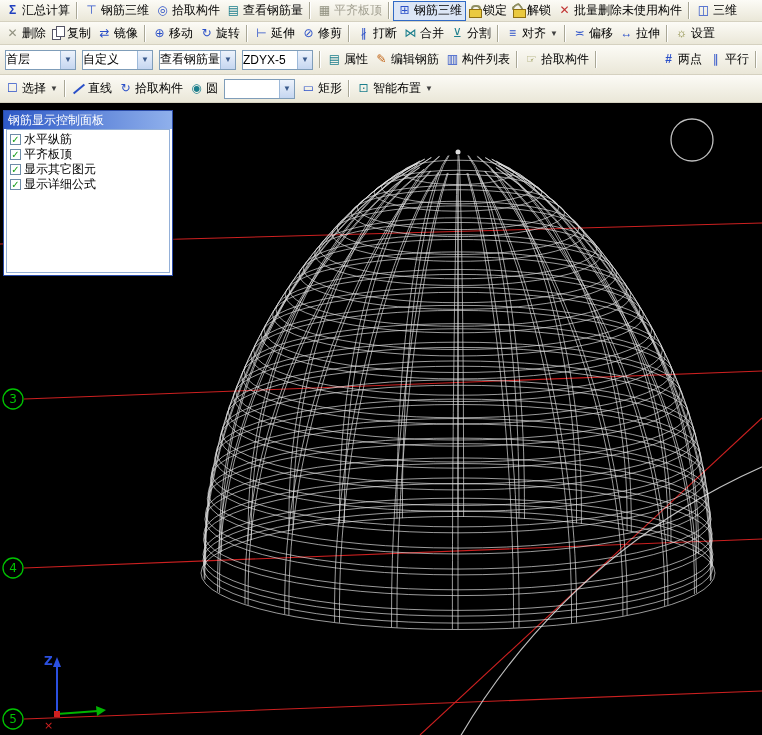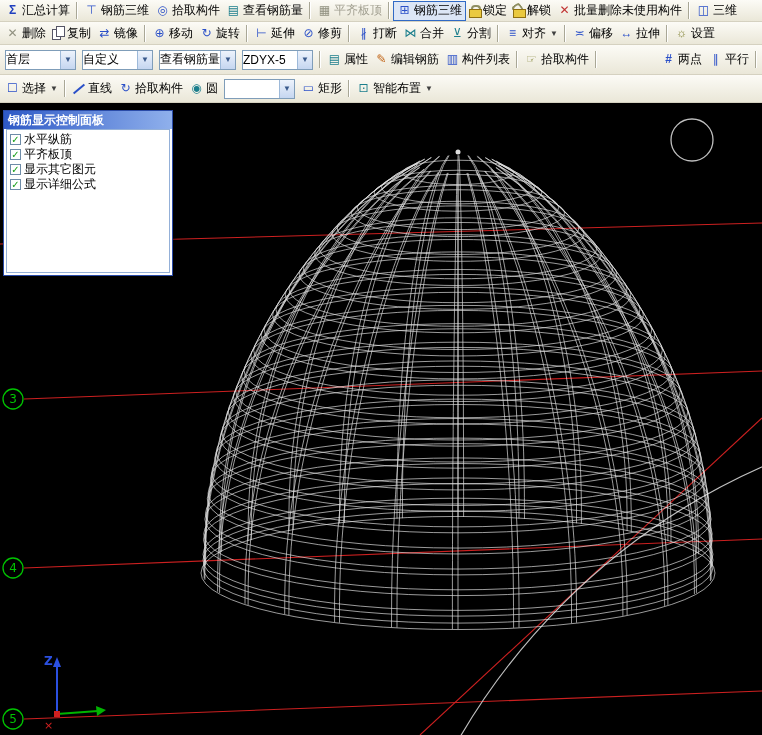--- a/index.html
+++ b/index.html
@@ -25,21 +25,21 @@
   .ic-lock::before{content:"";position:absolute;left:2px;top:1px;width:6px;height:6px;border:2px solid #8F8F62;border-bottom:none;border-radius:4px 4px 0 0}
   .ic-unlock::before{content:"";position:absolute;left:-1px;top:0;width:6px;height:6px;border:2px solid #8F8F62;border-bottom:none;border-radius:4px 4px 0 0;transform:rotate(-35deg)}
   .ic-lock::after,.ic-unlock::after{content:"";position:absolute;left:0;bottom:0;width:11px;height:7px;background:#EAC93F;border:1px solid #8F7010}
   .ic-copy{width:13px;height:14px}
   .ic-copy::before{content:"";position:absolute;left:0;top:3px;width:7px;height:9px;background:#FFF;border:1px solid #556}
   .ic-copy::after{content:"";position:absolute;left:4px;top:0;width:7px;height:9px;background:#FFF;border:1px solid #556}
   .ic-diagline{width:14px;height:14px}
   .ic-diagline::before{content:"";position:absolute;left:0;top:6px;width:14px;height:2px;background:#2B50C8;transform:rotate(-40deg)}
   
   .panel{position:absolute;left:3px;top:110px;width:170px;height:166px;background:#FFF;border:1px solid #2A4BA8;z-index:6;box-shadow:2px 2px 3px rgba(0,0,0,.45)}
-  .panel-title{height:18px;background:linear-gradient(90deg,#2E59C6,#8FB0EC);color:#FFF;font-weight:bold;display:flex;align-items:center;padding:0 4px;font-size:12px}
+  .panel-title{height:18px;background:linear-gradient(90deg,#2E59C6,#8FB0EC);color:#FFF;font-weight:normal;display:flex;align-items:center;padding:0 4px;font-size:12px}
   .panel-body{position:absolute;left:2px;right:2px;top:18px;bottom:2px;background:#FFF;border:1px solid #94B0D8;padding:2px 3px;overflow:hidden}
   .chk-row{display:flex;align-items:center;gap:3px;height:15px}
   .chk{width:11px;height:11px;border:1px solid #6E8CA8;background:#FFF;color:#18A018;font-size:10px;line-height:9px;text-align:center;font-weight:bold;flex:none}
   
   .viewport{position:absolute;left:0;top:103px;width:762px;height:632px;background:#000}
   .viewport svg{position:absolute;left:0;top:0}
 </style>
 </head>
 <body>
 

